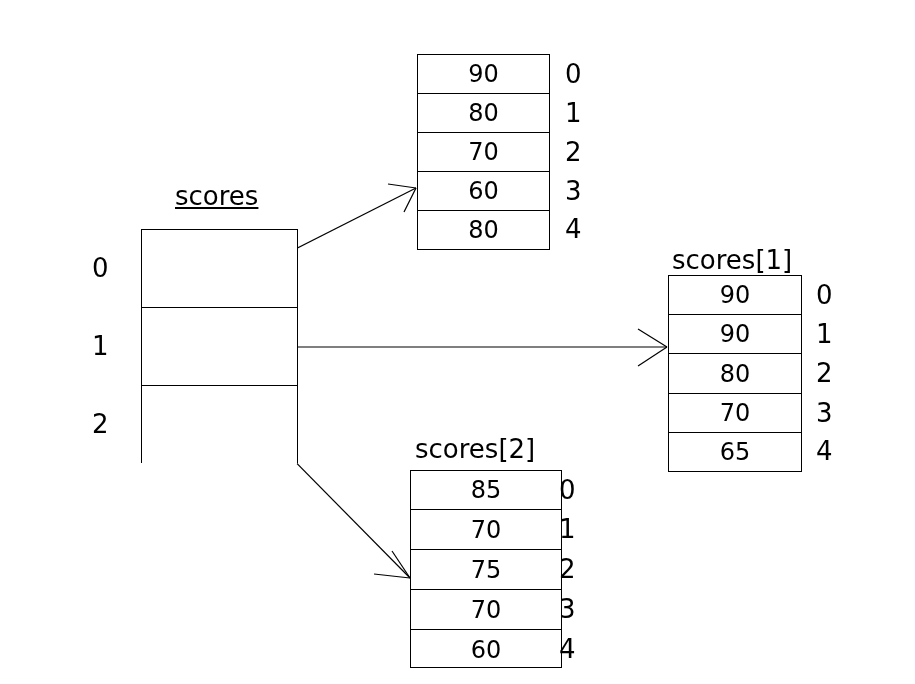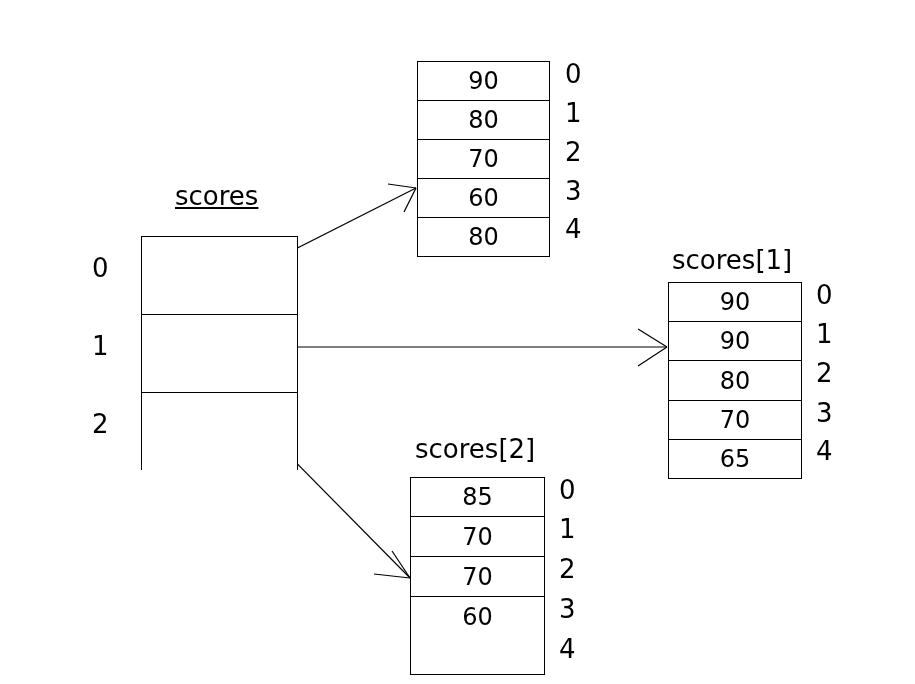--- a/index.html
+++ b/index.html
@@ -24,21 +24,20 @@
     height: 684px;
     pointer-events: none;
   }
 
   
   .array-box {
     position: absolute;
     box-sizing: border-box;
     border: 1px solid #000000;
     background: #ffffff;
-    margin-top: 7px;
   }
   .cell {
     box-sizing: border-box;
     display: flex;
     align-items: center;
     justify-content: center;
     border-bottom: 1px solid #000000;
     font-size: 24px;
     color: #000000;
     line-height: 1;
@@ -150,23 +149,24 @@
   <div class="index-col" style="left:816px; top:275px; width:36px; height:197px;">
     <div class="index-label" style="height:39px;">0</div>
     <div class="index-label" style="height:39px;">1</div>
     <div class="index-label" style="height:40px;">2</div>
     <div class="index-label" style="height:39px;">3</div>
     <div class="index-label" style="height:38px;">4</div>
   </div>
 
   <div class="array-title" style="left:415px; top:436px;">scores[2]</div>
 
-  <div class="array-box" style="left:410px; top:470px; width:135px; height:198px;text-align:center;">
+  <div class="array-box" style="left:410px; top:470px; width:152px; height:198px;text-align:center;">
     <div class="cell" style="height:39px;">85</div>
     <div class="cell" style="height:40px;">70</div>
+    <div class="cell" style="height:40px;">75</div>
     <div class="cell" style="height:40px;">70</div>
     <div class="cell" style="height:39px;">60</div>
   </div>
 
   <div class="index-col" style="left:559px; top:470px; width:36px; height:198px;">
     <div class="index-label" style="height:39px;">0</div>
     <div class="index-label" style="height:40px;">1</div>
     <div class="index-label" style="height:40px;">2</div>
     <div class="index-label" style="height:40px;">3</div>
     <div class="index-label" style="height:39px;">4</div>

